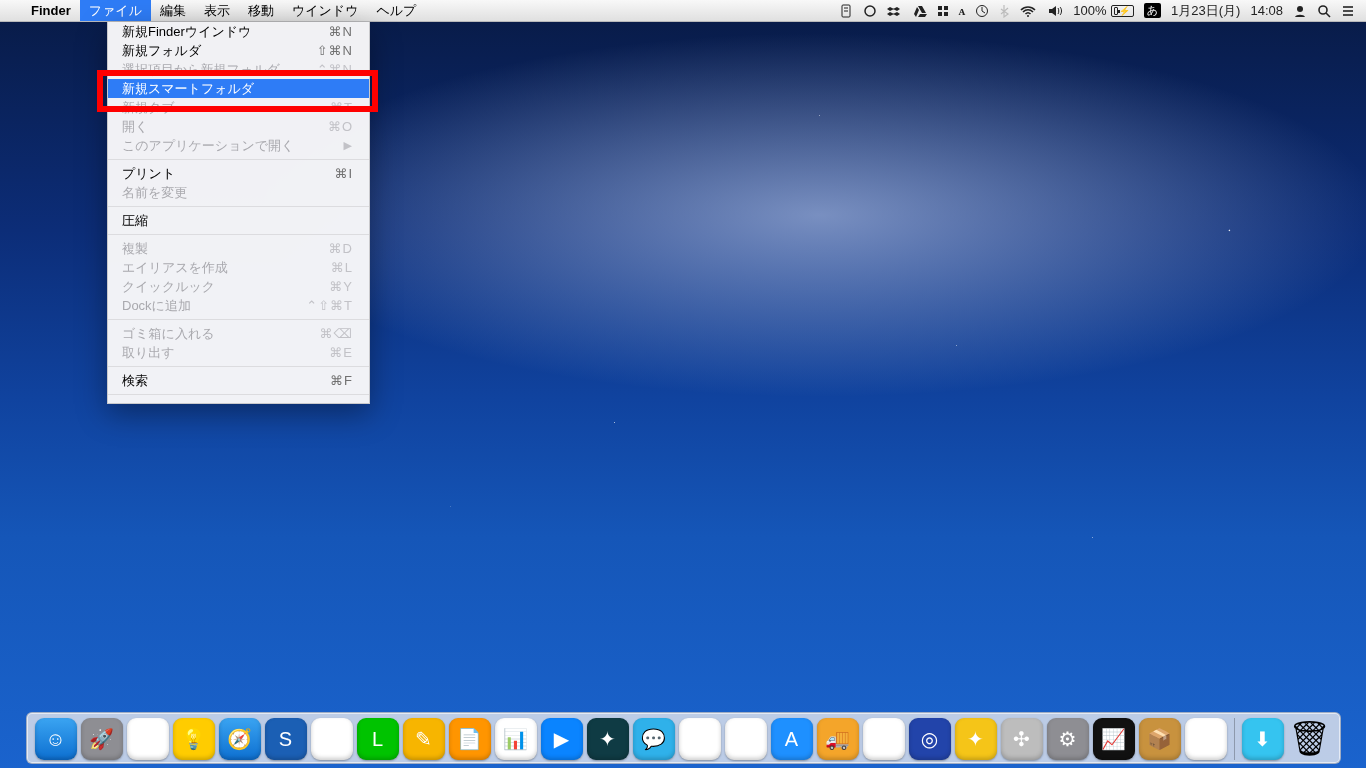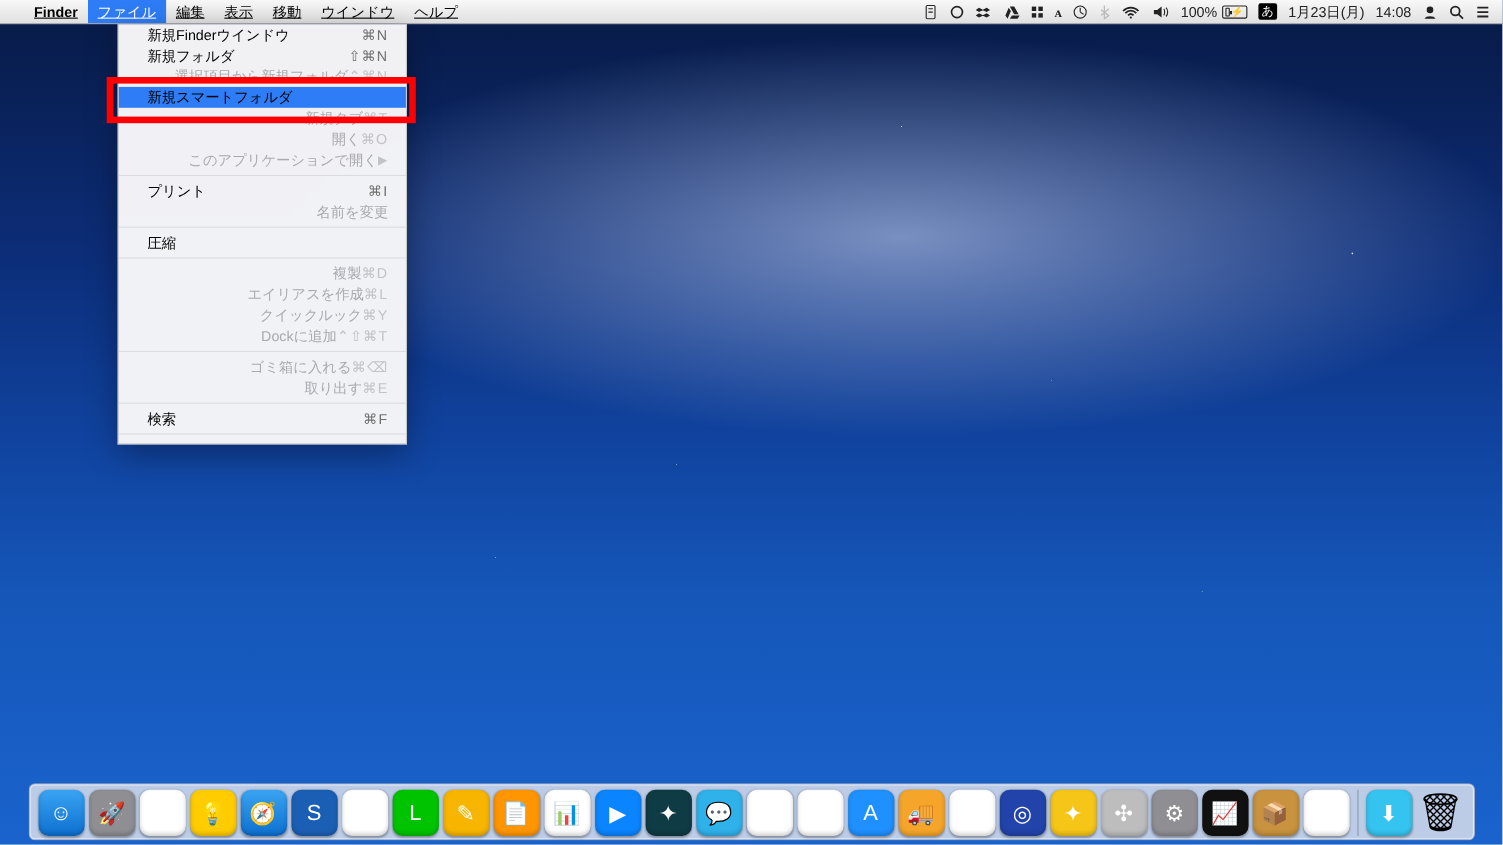--- a/index.html
+++ b/index.html
@@ -25,45 +25,45 @@
   
   .menubar {
     position: absolute; top: 0; left: 0; right: 0; height: 22px;
     background: linear-gradient(#f8f8f8,#e0e0e0);
     border-bottom: 1px solid #b9b9bb;
     display: flex; align-items: stretch;
     font-size: 13px; color: #000;
   }
   .menubar .left, .menubar .right { display: flex; align-items: stretch; }
   .menubar .right { margin-left: auto; padding-right: 6px; }
-  .m-item { padding: 0 9px; display: flex; align-items: center; cursor: default; text-decoration: underline; }
+  .m-item { padding: 0 9px; display: flex; align-items: center; cursor: default; }
   .m-item.bold { font-weight: 600; }
   .m-item.active { background: #2e7cf6; color: #fff; }
   .m-item.apple { font-size: 15px; padding: 0 12px 0 10px; }
   .status { padding: 0 5px; display: flex; align-items: center; color: #222; font-size: 13px; gap: 4px; }
   .status svg { display: block; }
   .ime-box { background:#000; color:#fff; font-size:11px; padding:0 3px; border-radius:2px; }
   .pct-box { border:1px solid #222; border-radius:2px; font-size:10px; padding:0 2px; display:flex; gap:2px; align-items:center; }
   .batt-port { width:4px;height:8px;border:1px solid #222;border-radius:1px; position:relative; }
   .batt-port::after { content:""; position:absolute; right:-3px; top:2px; width:2px; height:3px; background:#222; }
 
   
   .menu {
     position: absolute; top: 22px; left: 107px; width: 263px;
     background: rgba(246,246,248,.98);
     border: 1px solid #c9c9cc; border-top: none;
     box-shadow: 0 10px 28px rgba(0,0,0,.35);
     font-size: 13px; color: #000; padding-bottom: 4px;
   }
-  .mi { display:flex; align-items:center; height:19px; padding: 0 16px 0 26px; }
+  .mi { display:flex; align-items:center; height:19px; padding: 0 16px 0 14px; }
   .mi .lab { flex: 1; white-space: nowrap; }
   .mi .sc  { color:#707070; font-size:13px; letter-spacing:1px; }
-  .mi.disabled { color:#a9a9ae;text-align:right; }
+  .mi.disabled { color:#a9a9ae; }
   .mi.disabled .sc { color:#c2c2c7; }
-  .mi.highlight { background:#2e7cf6; color:#000000; }
+  .mi.highlight { background:#2e7cf6; color:#ffffff; }
   .sep { height:1px; background:#dcdcdf; margin:4px 0; }
   .menu .submenu-arrow { font-size:11px; }
 
   
   .annot {
     position:absolute;
     border:6px solid #ff0000;
     pointer-events:none;
   }
 

